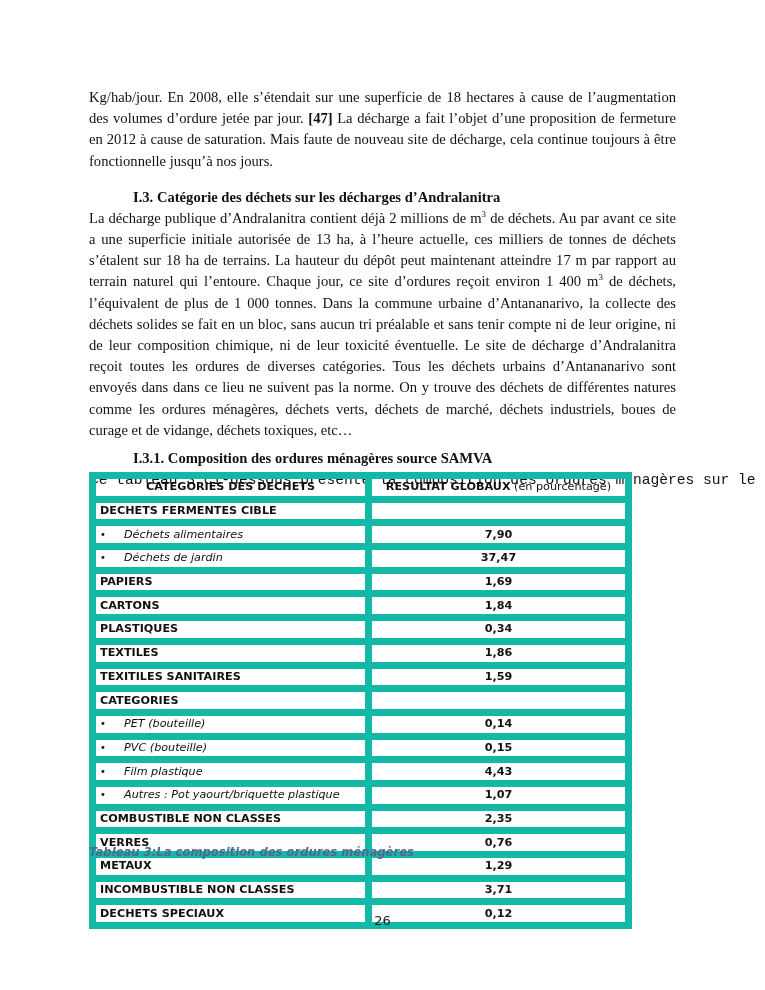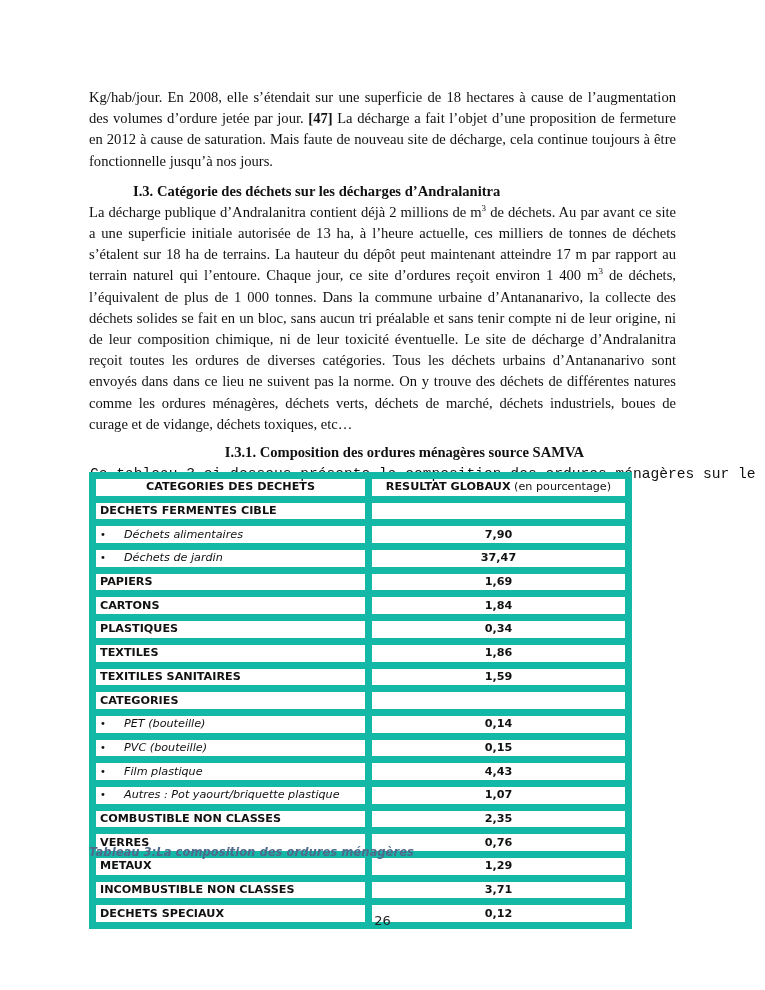--- a/index.html
+++ b/index.html
@@ -31,22 +31,22 @@
       font-weight: bold;
     }
     .heading {
       font-family: "Liberation Serif", serif;
       font-size: 14.6px;
       font-weight: bold;
       line-height: 21px;
       margin: 0;
       padding-left: 44px;
     }
-    .h1 { margin-top: 9px; font-family: Liberation Serif, serif; }
-    .h2 { margin-top: 7px; text-align: center; }
+    .h1 { margin-top: 15px; font-family: Liberation Serif, serif; }
+    .h2 { margin-top: 7px; }
     sup {
       font-size: 9px;
       line-height: 0;
       vertical-align: 6px;
     }
     .intro {
       font-family: Liberation Mono, monospace;
       font-size: 14.6px;
       line-height: 20px;
       margin: 1px;

